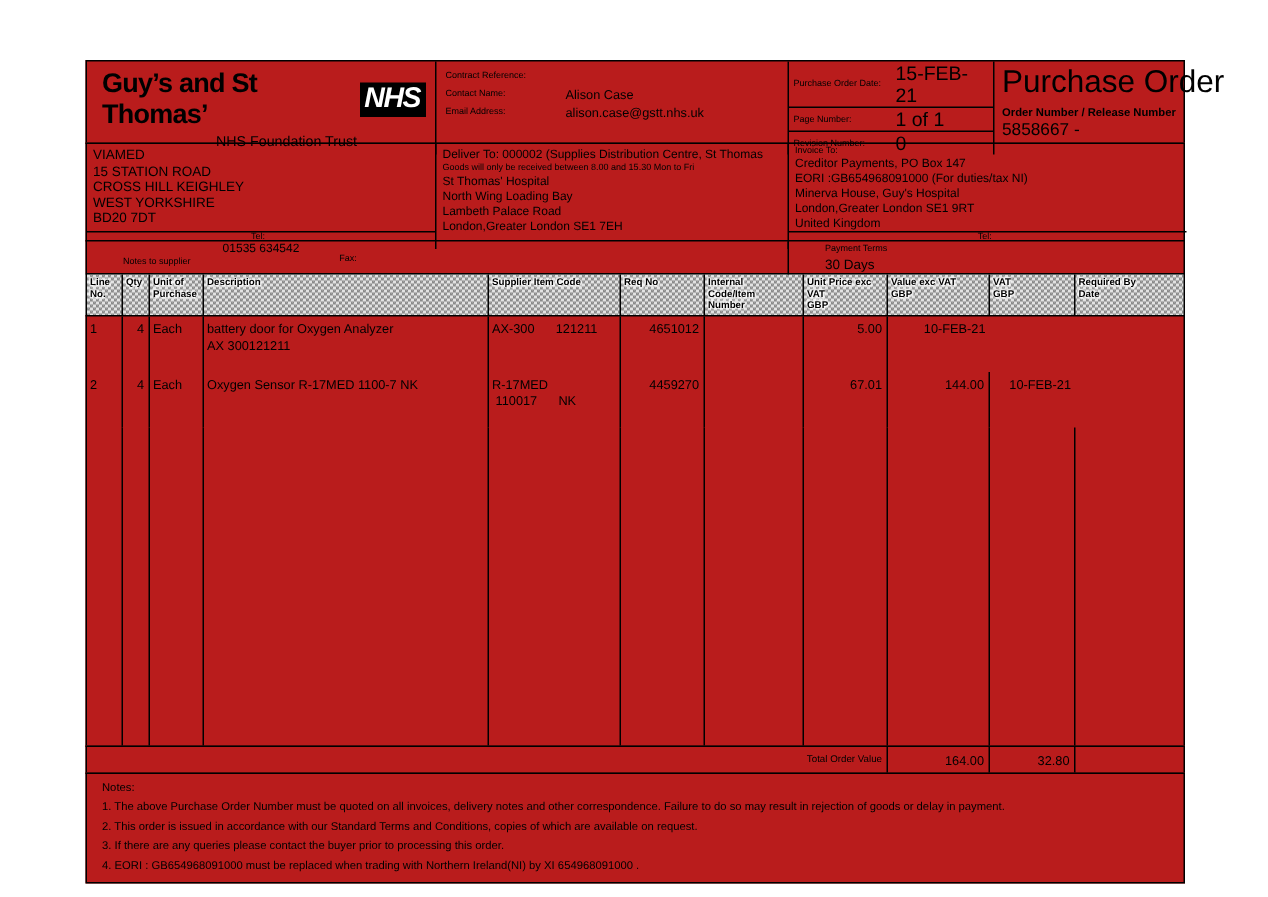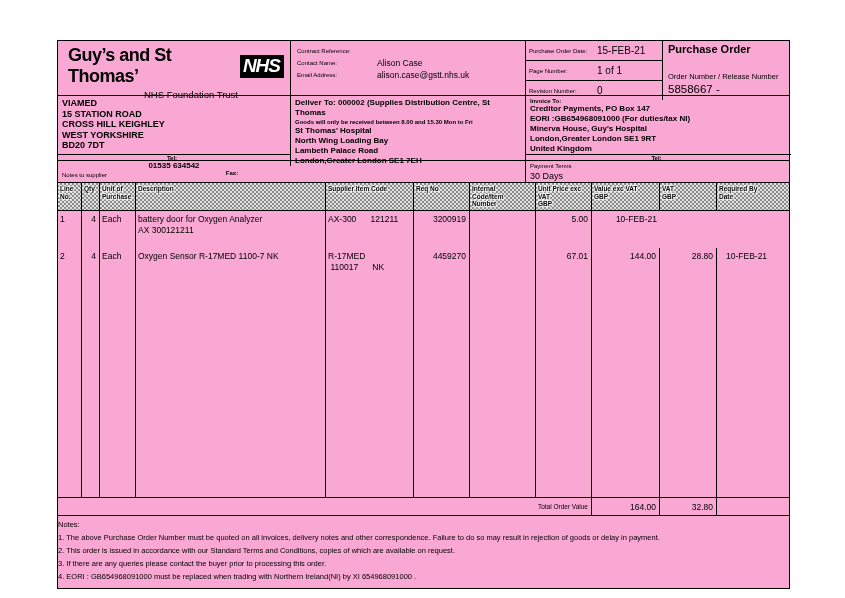--- a/index.html
+++ b/index.html
@@ -3,21 +3,21 @@
 <meta charset="utf-8">
 <style>
   * { box-sizing: border-box; margin: 0; padding: 0; }
   html,body { background:#fff; }
   body {
     width: 845px; height: 598px;
     font-family: "Liberation Sans", "DejaVu Sans", sans-serif;
     color: #000; overflow: hidden;
   }
   .doc { width: 733px; margin: 40px 0 0 57px; --cols: 24px 18px 36px 190px 88px 56px 66px 56px 68px 57px 74px; }
-  .sec { border: 1px solid #000; margin-top: -1px; background:#f9a8d4; }
+  .sec { border: 1px solid #000; margin-top: -1px; background:#b91c1c; }
   .sec:first-child { margin-top: 0; }
   .pre { white-space: pre-line; }
   .prew { white-space: pre-wrap; }
 
   
   .top-row { display: grid; grid-template-columns: 233px 235px 265px; height: 56px; }
   .top-row > div { border-right: 1px solid #000; }
   .top-row > div:last-child { border-right: none; }
 
   .logo-box { padding: 4px 6px 0 10px; }
@@ -29,41 +29,41 @@
   .contact-box { padding: 4px 6px; font-size: 8.5px; }
   .contact-row { display: flex; height: 12px; align-items: center; }
   .lbl { font-size: 6px; }
   .contact-row .lbl { flex: 0 0 80px; }
 
   .order-box { display: grid; grid-template-columns: 137px 1fr; }
   .order-meta { border-right: 1px solid #000; display: flex; flex-direction: column; }
   .order-meta-row { flex: 1; border-bottom: 1px solid #000; display: flex; align-items: center; padding: 0 3px; }
   .order-meta-row:last-child { border-bottom: none; }
   .order-meta-row .lbl { flex: 0 0 68px; }
-  .order-meta-row .val { font-size: 10px; }
+  .order-meta-row .val { font-size: 13px; }
   .po-area { padding: 2px 3px 0 5px; }
-  .po-title { font-size: 11px; font-weight: bold; white-space: nowrap; }
-  .po-number-label { font-size: 7.5px; font-weight: normal; margin-top: 17px; white-space: nowrap; }
+  .po-title { font-size: 21px; font-weight: normal; white-space: nowrap; }
+  .po-number-label { font-size: 7.5px; font-weight: bold; margin-top: 3px; white-space: nowrap; }
   .po-number { font-size: 11.5px; margin-top: 2px; }
 
   
-  .mid-row { display: grid; grid-template-columns: 233px 235px 265px; height: 66px; font-weight: bold; }
+  .mid-row { display: grid; grid-template-columns: 233px 235px 265px; height: 66px; }
   .mid-row > div { border-right: 1px solid #000; display: flex; flex-direction: column; }
   .mid-row > div:last-child { border-right: none; }
   .addr-cell { padding: 2px 4px 0 4px; }
   .supplier-name, .addr9 { font-size: 9px; line-height: 10.5px; }
   .addr8 { font-size: 8px; line-height: 10px; }
   .tiny-note { font-size: 6px; line-height: 8px; }
   .strip { margin-top: auto; border-top: 1px solid #000; display: flex; align-items: center; height: 12px; padding: 0 4px; font-size: 8px; flex-direction: column; }
   .strip .lbl { margin-right: 4px; }
   .strip .fax { margin-left: 120px; }
 
   
   .meta-row { display: grid; grid-template-columns: 468px 265px; height: 23px; }
-  .meta-row > div { padding: 2px 4px; }
+  .meta-row > div { padding: 2px 4px; margin-left: 20px; }
   .meta-row > div:first-child { border-right: 1px solid #000; }
   .pay-terms-val { font-size: 9px; margin-top: 2px; }
 
   
   .thead { display: grid; grid-template-columns: var(--cols); height: 29px;
     background-color: #e2e2e2;
     background-image:
       linear-gradient(45deg, #8a8a8a 25%, transparent 25%, transparent 75%, #8a8a8a 75%),
       linear-gradient(45deg, #8a8a8a 25%, transparent 25%, transparent 75%, #8a8a8a 75%);
     background-position: 0 0, 2px 2px; background-size: 4px 4px;
@@ -81,21 +81,21 @@
   .trow > div:nth-child(2), .trow > div:nth-child(6),
   .trow > div:nth-child(8), .trow > div:nth-child(9), .trow > div:nth-child(10) { text-align: right; padding-right: 3px; }
   .trow > div:nth-child(11) { padding-left: 9px; }
 
   .totals { display: grid; grid-template-columns: 422px 112px 68px 57px 74px; height: 19px; }
   .totals > div { display: flex; align-items: center; justify-content: flex-end; padding-right: 3px; font-size: 8.5px; }
   .totals .t-label { font-size: 6.5px; border-right: 1px solid #000; }
   .totals .t-val, .totals .t-vat { border-right: 1px solid #000; }
 
   
-  .notes { height: 74px; padding: 2px 0; font-size: 7.5px; line-height: 13px; }
+  .notes { height: 74px; padding: 2px 10px; font-size: 7.5px; line-height: 13px; }
 </style>
 </head>
 <body>
 
 <div class="doc">
 
   <div class="sec top-row">
     <div class="logo-box">
       <div class="logo-line">
         <span class="trust-name">Guy’s and St Thomas’</span>
@@ -221,38 +221,37 @@
     <div style="display:contents">
       
     
         <div class="trow">
           <div>1</div>
           <div>4</div>
           <div>Each</div>
           <div class="pre">battery door for Oxygen Analyzer
 AX 300121211</div>
           <div class="prew">AX-300      121211</div>
-          <div>3200919</div>
+          <div>4651012</div>
           <div></div>
           <div>5.00</div>
           <div>10-FEB-21</div>
         </div>
       
         <div class="trow">
           <div>2</div>
           <div>4</div>
           <div>Each</div>
           <div class="pre">Oxygen Sensor R-17MED      1100-7      NK</div>
           <div class="prew">R-17MED
  110017      NK</div>
           <div>4459270</div>
           <div></div>
           <div>67.01</div>
           <div>144.00</div>
-          <div>28.80</div>
           <div>10-FEB-21</div>
         </div>
       </div>
     <div class="trow filler">
       <div></div>
         <div></div>
         <div></div>
         <div></div>
         <div></div>
         <div></div>

